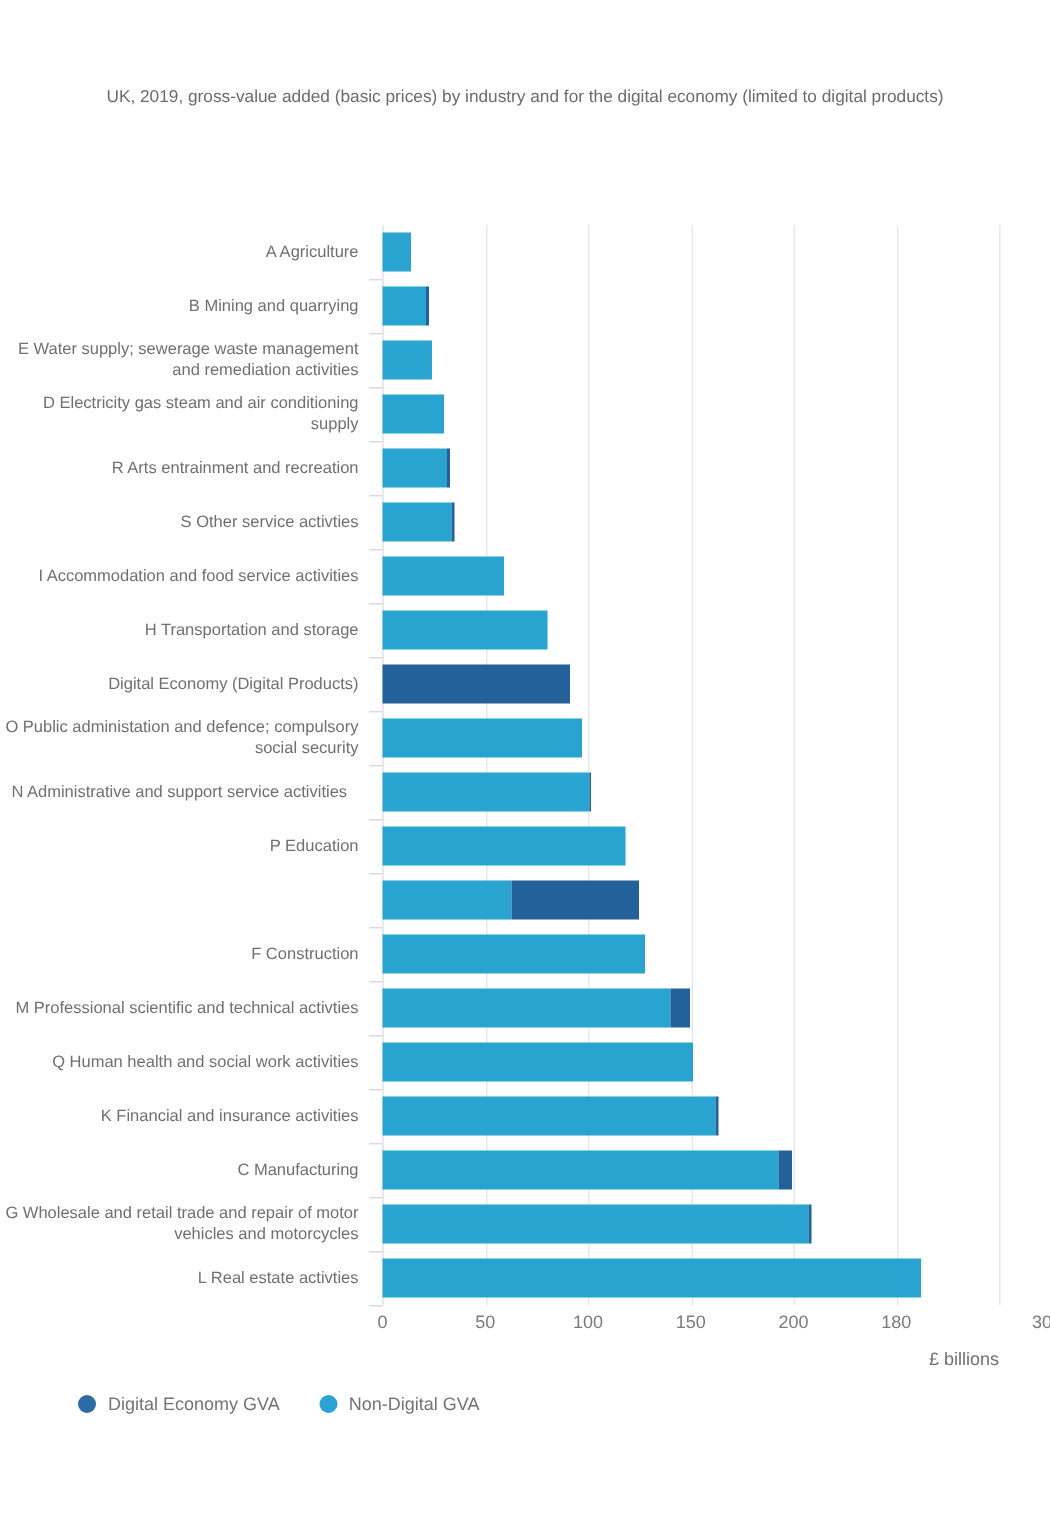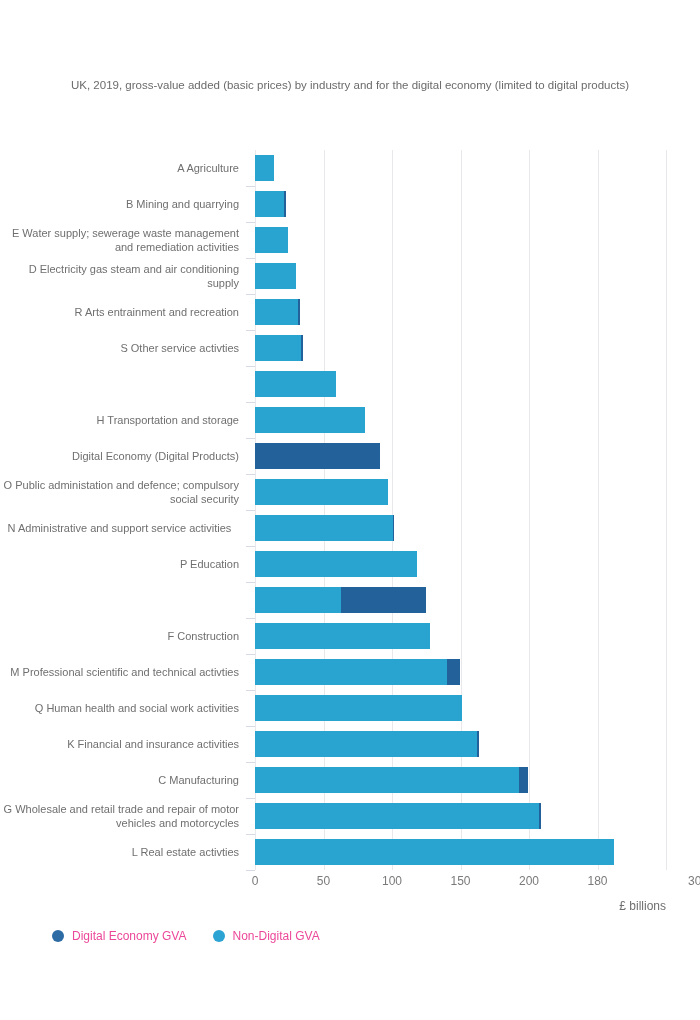--- a/index.html
+++ b/index.html
@@ -18,21 +18,20 @@
     position:absolute;left:20px;top:8px;width:660px;
     text-align:center;
     font-size:17.5px;line-height:26px;color:#3a3a3a;
     font-weight:400;
   }
   .subtitle{
     position:absolute;left:20px;top:57px;width:660px;
     text-align:center;
     font-size:11.5px;line-height:16px;color:#6b6b6b;
     font-weight:400;
-    margin-top:20px;
   }
 
   
   
   .plot{
     position:absolute;
     left:255px;top:150px;
     width:411px;height:720px;
   }
   .gridlines{position:absolute;inset:0;}
@@ -84,21 +83,21 @@
 
   
   .legend{
     position:absolute;left:52px;top:926px;height:20px;
     display:flex;align-items:center;gap:26px;
   }
   .legend-item{display:flex;align-items:center;gap:8px;}
   .legend-dot{width:12px;height:12px;border-radius:50%;display:inline-block;}
   .legend-dot.digital{background:#2d6ba5;}
   .legend-dot.nondigital{background:#2ba3d3;}
-  .legend-label{font-size:12px;color:#ec4899;}
+  .legend-label{font-size:12px;color:#737373;}
 </style>
 </head>
 <body>
 
 <div class="chart-root">
 
   <div class="subtitle">UK, 2019, gross-value added (basic prices) by industry and for the digital economy (limited to digital products)</div>
 
   <div class="axis-line"></div>
 
@@ -205,20 +204,21 @@
       </div>
   </div>
 
   <div class="ylabels" id="ylabels">
       <div class="ylabel" style="top: 10.5px;">A Agriculture</div>
       <div class="ylabel" style="top: 46.5px;">B Mining and quarrying</div>
       <div class="ylabel" style="top: 75.5px;">E Water supply; sewerage waste management and remediation activities</div>
       <div class="ylabel" style="top: 111.5px;">D Electricity gas steam and air conditioning supply</div>
       <div class="ylabel" style="top: 190.5px;">S Other service activties</div>
       <div class="ylabel" style="top: 154.5px;">R Arts entrainment and recreation</div>
+      <div class="ylabel" style="top: 226.5px;">I Accommodation and food service activities</div>
       <div class="ylabel" style="top: 262.5px;">H Transportation and storage</div>
       <div class="ylabel" style="top: 298.5px;">Digital Economy (Digital Products)</div>
       <div class="ylabel" style="top: 327.5px;">O Public administation and defence; compulsory social security</div>
       <div class="ylabel" style="top: 370.5px; text-align: center;">N Administrative and support service activities</div>
       <div class="ylabel" style="top: 406.5px;">P Education</div>
       <div class="ylabel" style="top: 478.5px;">F Construction</div>
       <div class="ylabel" style="top: 514.5px;">M Professional scientific and technical activties</div>
       <div class="ylabel" style="top: 550.5px;">Q Human health and social work activities</div>
       <div class="ylabel" style="top: 586.5px;">K Financial and insurance activities</div>
       <div class="ylabel" style="top: 622.5px;">C Manufacturing</div>

